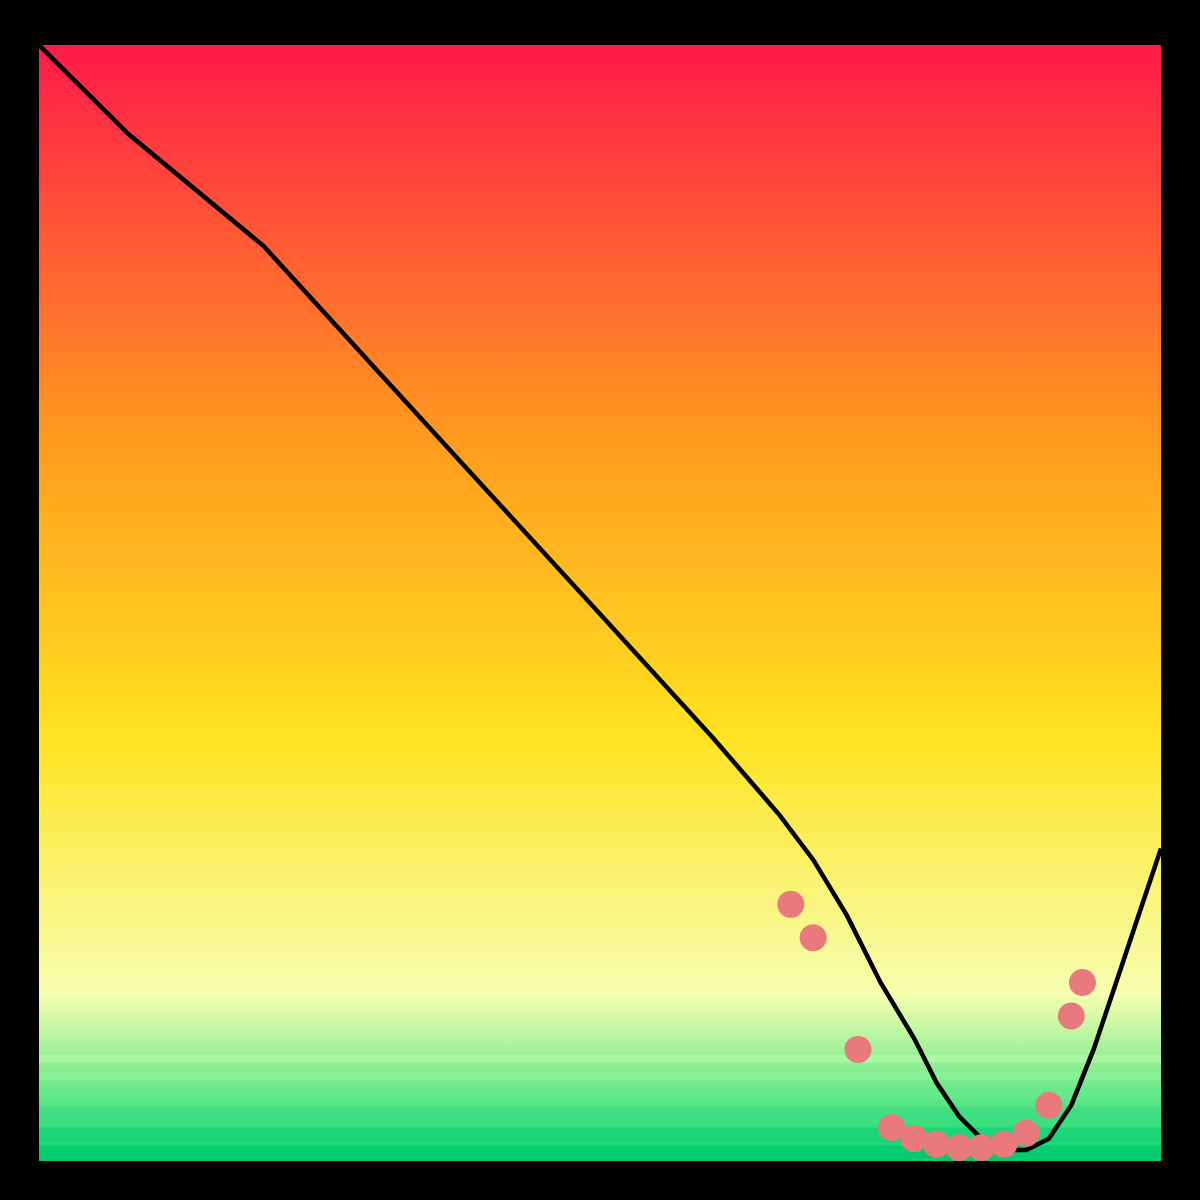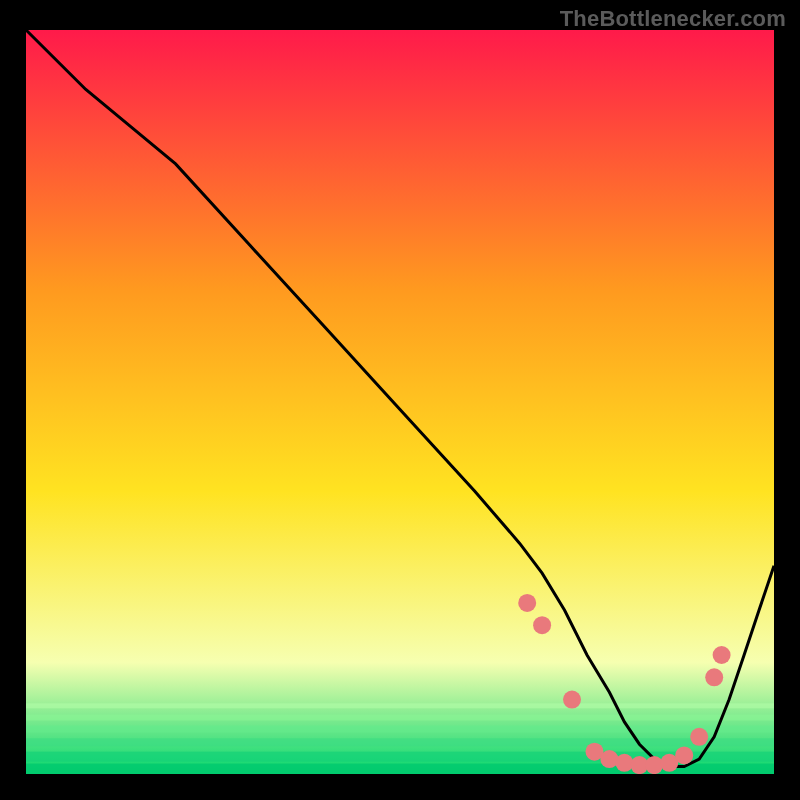--- a/index.html
+++ b/index.html
@@ -27,21 +27,20 @@
     width: 748px;
     height: 744px;
   }
   .plot svg { display: block; }
 </style>
 </head>
 <body>
 
 <div class="frame">
 
-  <div class="watermark">TheBottlenecker.com</div>
 
   <div class="plot">
     <svg id="chart-svg" width="748" height="744" viewBox="0 0 748 744">
       <defs>
         <linearGradient id="bg-grad" x1="0" y1="0" x2="0" y2="1">
           <stop id="g0" offset="0%" stop-color="#ff1a4a"></stop>
           <stop id="g1" offset="35%" stop-color="#ff9a1f"></stop>
           <stop id="g2" offset="62%" stop-color="#ffe321"></stop>
           <stop id="g3" offset="85%" stop-color="#f6ffb0"></stop>
           <stop id="g4" offset="100%" stop-color="#06d66e"></stop>

